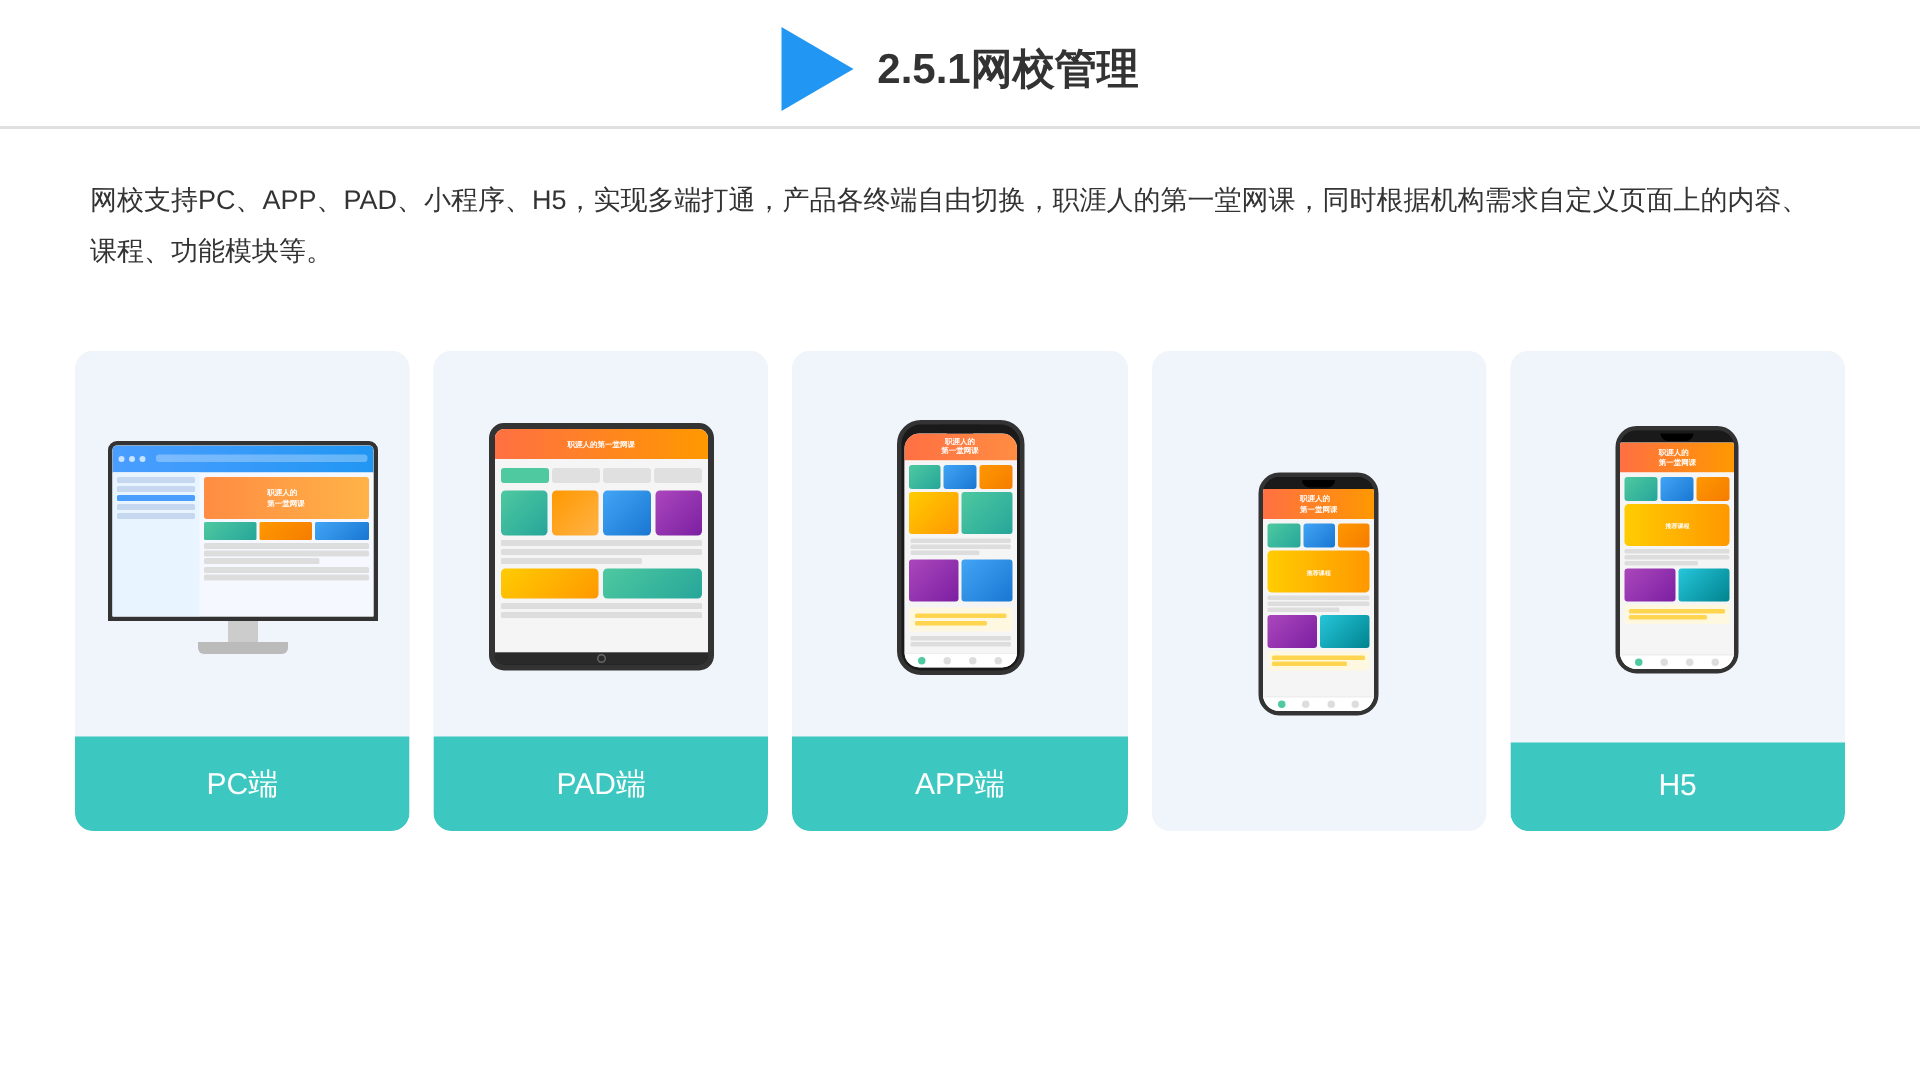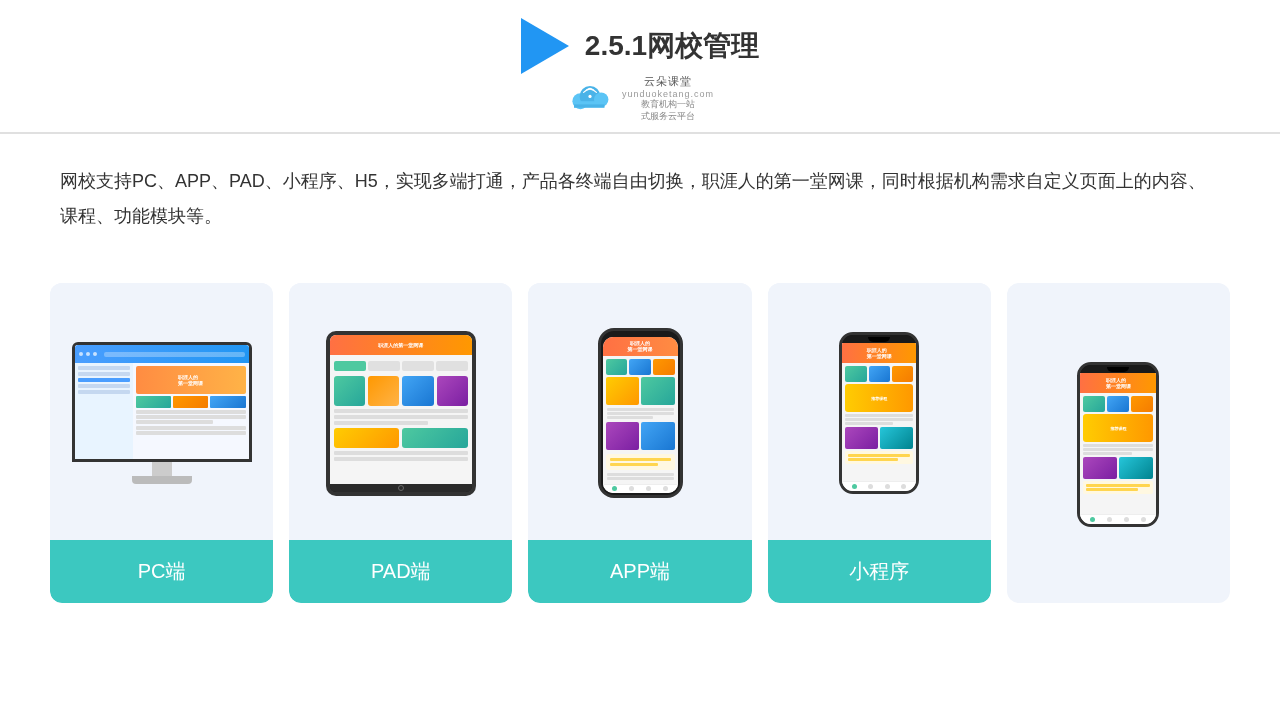--- a/index.html
+++ b/index.html
@@ -363,38 +363,20 @@
   </style>
 </head>
 <body>
 
 <div class="header">
   <div class="header-left">
     <div class="logo-triangle"></div>
     <h1 class="page-title">
       <span>2.5.1</span><span>网校管理</span>
     </h1>
-  </div>
-  <div class="header-right">
-    <svg class="cloud-svg" viewBox="0 0 60 40" fill="none" xmlns="http://www.w3.org/2000/svg">
-      <circle cx="18" cy="24" r="10" fill="#5bc4f5"></circle>
-      <circle cx="30" cy="18" r="13" fill="#4ab3e8"></circle>
-      <circle cx="44" cy="22" r="9" fill="#5bc4f5"></circle>
-      <rect x="10" y="24" width="38" height="8" fill="#5bc4f5"></rect>
-      <rect x="10" y="28" width="38" height="4" fill="#4ab3e8"></rect>
-
-      <path d="M26 10 Q30 6 34 10" stroke="white" stroke-width="1.5" fill="none" stroke-linecap="round"></path>
-      <path d="M22 13 Q30 5 38 13" stroke="white" stroke-width="1.5" fill="none" stroke-linecap="round"></path>
-      <circle cx="30" cy="18" r="2" fill="white"></circle>
-    </svg>
-    <div class="brand-logo">
-      <span class="brand-name">云朵课堂</span>
-      <span class="brand-name" style="font-size:9px;color:#999;">yunduoketang.com</span>
-      <span class="brand-tagline">教育机构一站<br>式服务云平台</span>
-    </div>
   </div>
 </div>
 
 <div class="description">网校支持PC、APP、PAD、小程序、H5，实现多端打通，产品各终端自由切换，职涯人的第一堂网课，同时根据机构需求自定义页面上的内容、课程、功能模块等。</div>
 
 <div class="cards-container">
 
   <div class="device-card">
     <div class="card-image-area">
       <div class="pc-monitor">
@@ -571,21 +553,20 @@
           </div>
           <div style="height:10px;background:white;border-top:1px solid #eee;display:flex;align-items:center;justify-content:space-around;padding:0 4px;">
             <div style="width:5px;height:5px;border-radius:50%;background:#4ec9a0;"></div>
             <div style="width:5px;height:5px;border-radius:50%;background:#ddd;"></div>
             <div style="width:5px;height:5px;border-radius:50%;background:#ddd;"></div>
             <div style="width:5px;height:5px;border-radius:50%;background:#ddd;"></div>
           </div>
         </div>
       </div>
     </div>
-    <div class="card-label">小程序</div>
   </div>
 
   <div class="device-card">
     <div class="card-image-area">
       <div class="mini-phone-frame" style="width:82px;height:165px;">
         <div class="mini-phone-notch-bar">
           <div class="mini-notch"></div>
         </div>
         <div class="mini-phone-screen">
           <div style="height:20px;background:linear-gradient(90deg,#ff7043,#ff9800);display:flex;align-items:center;justify-content:center;">
@@ -616,15 +597,16 @@
           </div>
           <div style="height:10px;background:white;border-top:1px solid #eee;display:flex;align-items:center;justify-content:space-around;padding:0 4px;">
             <div style="width:5px;height:5px;border-radius:50%;background:#4ec9a0;"></div>
             <div style="width:5px;height:5px;border-radius:50%;background:#ddd;"></div>
             <div style="width:5px;height:5px;border-radius:50%;background:#ddd;"></div>
             <div style="width:5px;height:5px;border-radius:50%;background:#ddd;"></div>
           </div>
         </div>
       </div>
     </div>
+    <div class="card-label">H5</div>
   </div>
 
 </div>
 
 </body></html>

